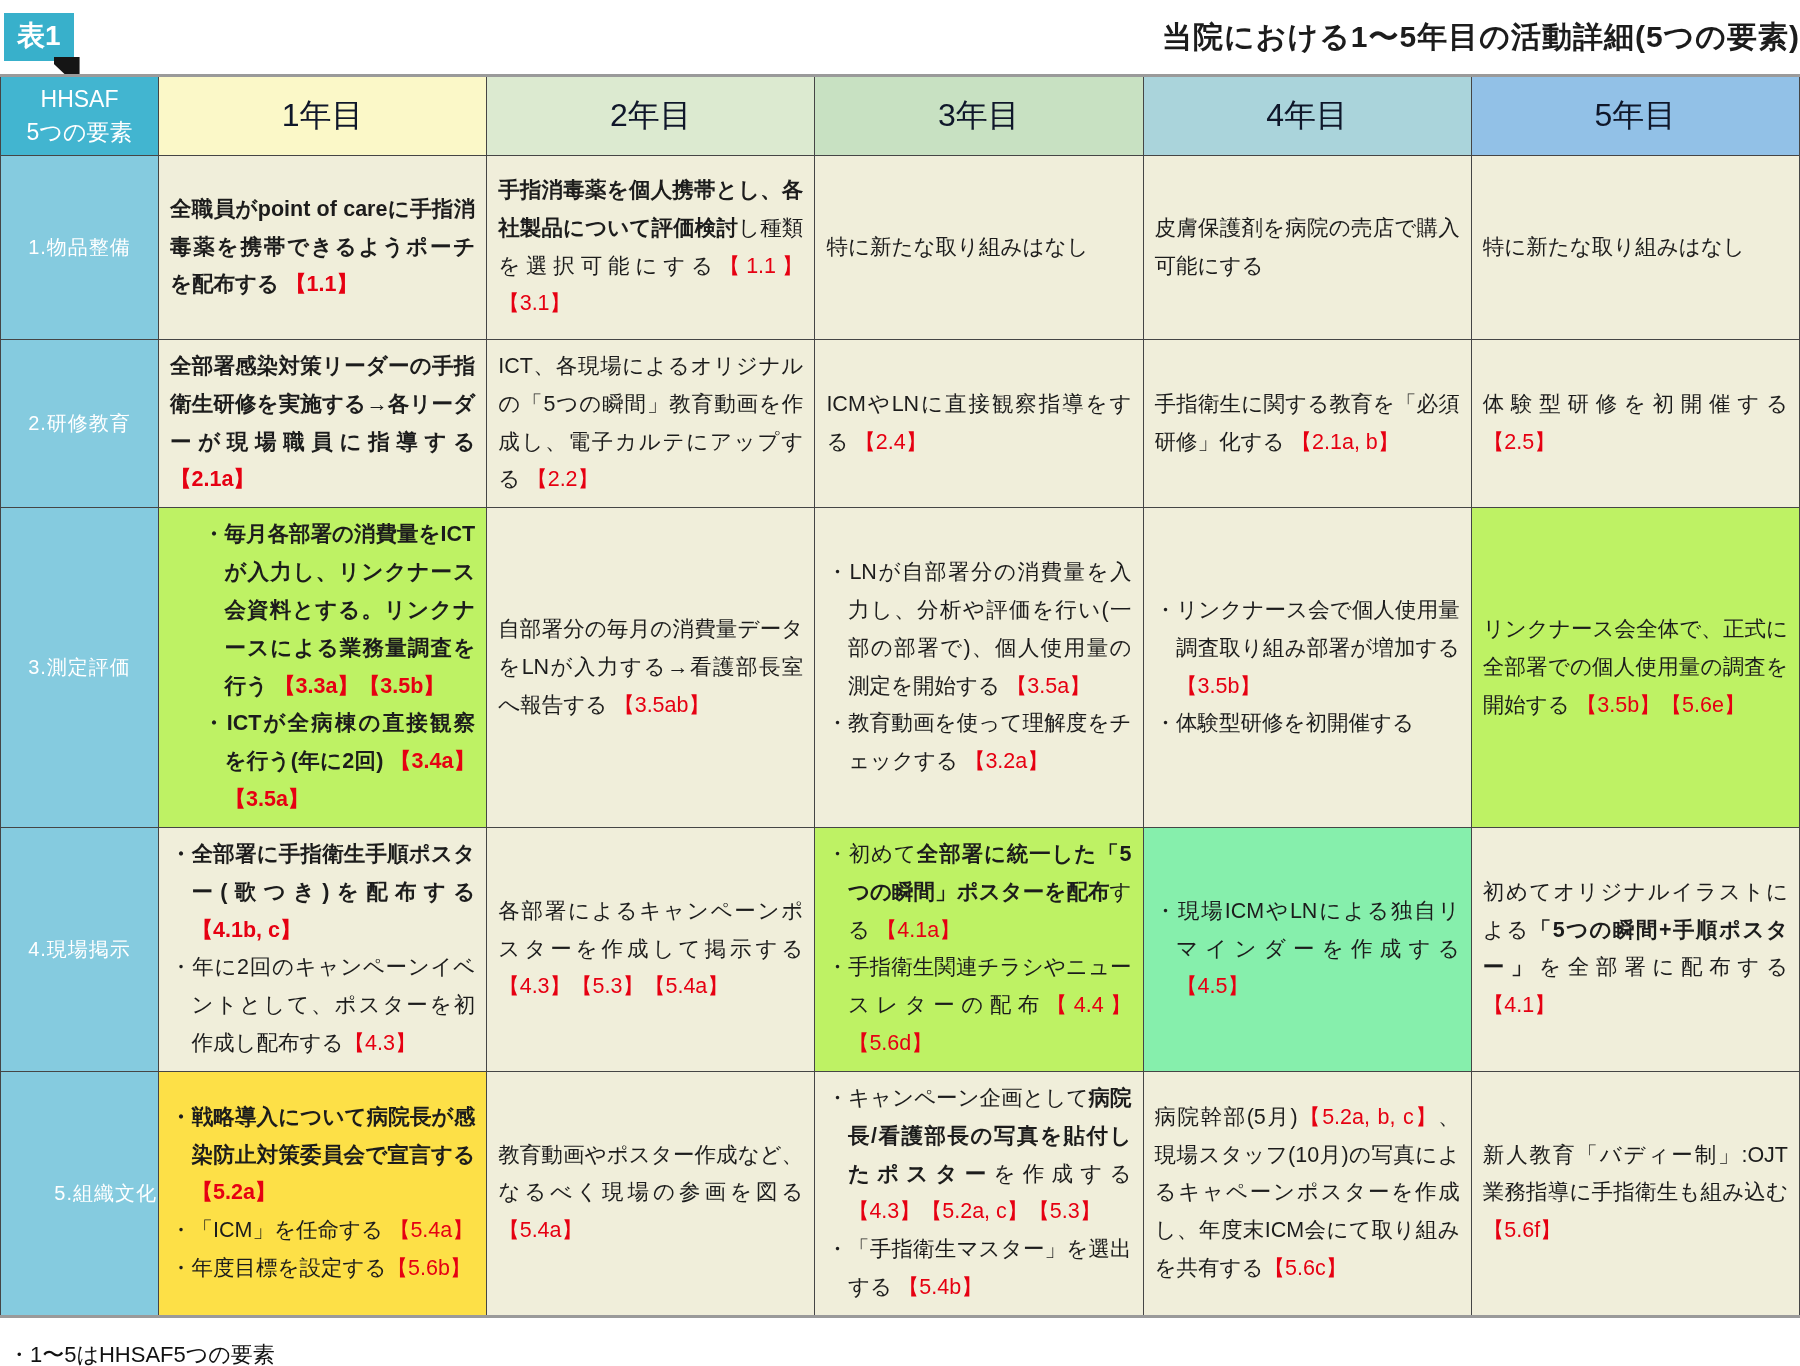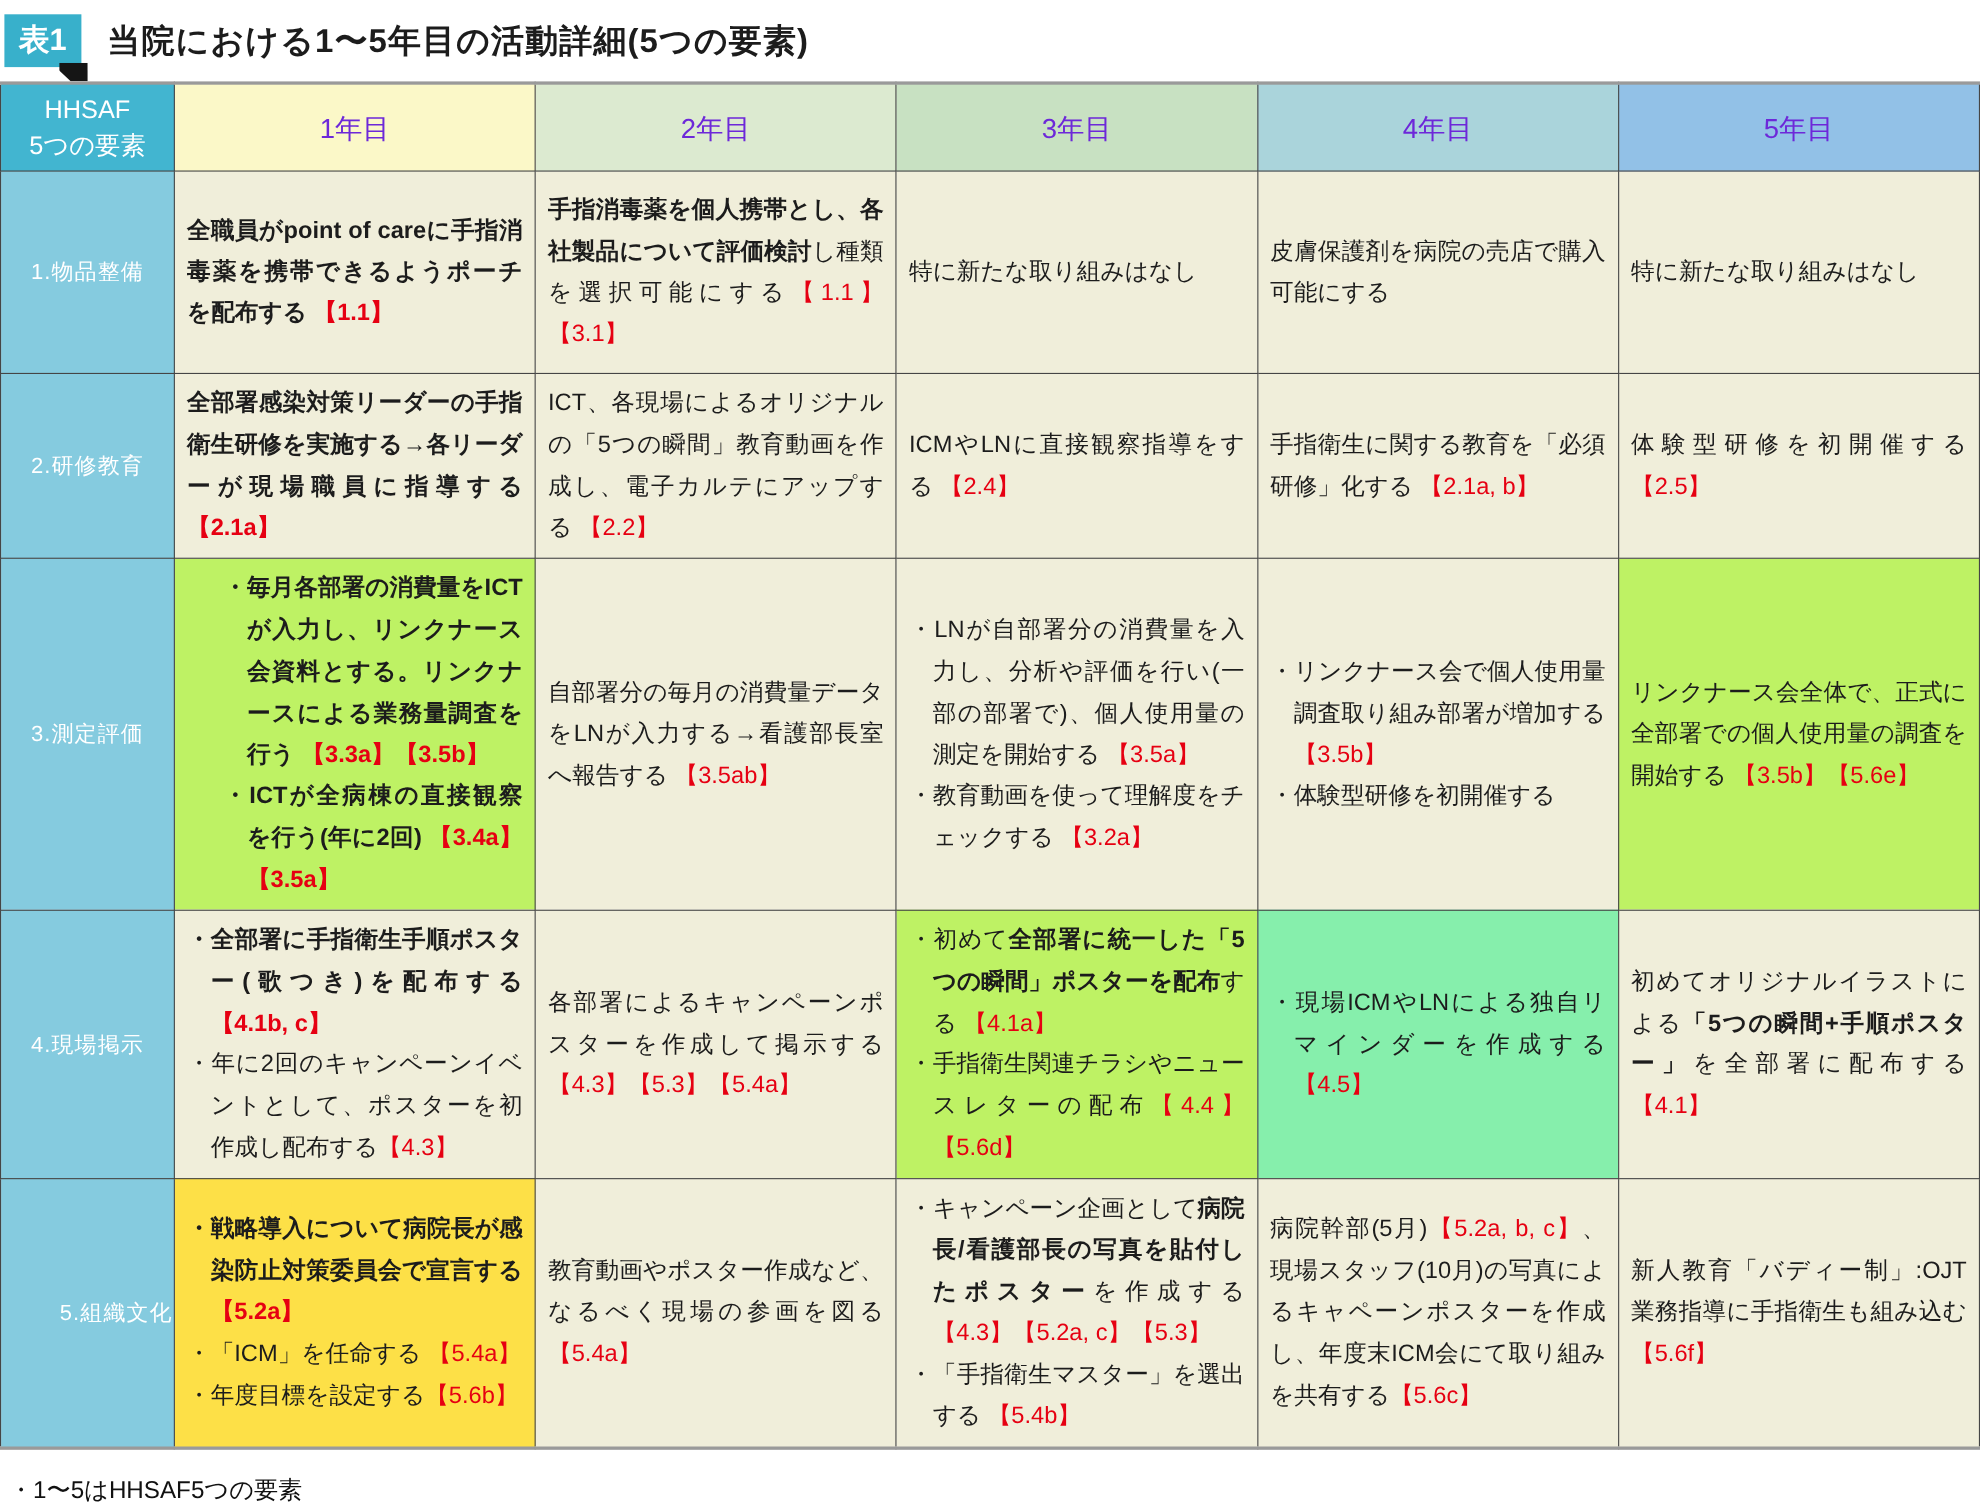--- a/index.html
+++ b/index.html
@@ -1,30 +1,30 @@
 <!DOCTYPE html>
 <html lang="ja"><head>
 <meta charset="utf-8">
 <style>
   html,body{margin:0;padding:0;background:#ffffff;}
   body{width:1800px;font-family:"Liberation Sans","DejaVu Sans",sans-serif;color:#1c1c1c;}
   .page{width:1800px;}
 
   
-  .title-row{display:flex;align-items:center;gap:24px;padding:12px 0 12px 4px;height:50px;}
+  .title-row{display:flex;align-items:center;gap:14px;padding:12px 0 12px 4px;height:50px;justify-content:space-between;}
   .badge{position:relative;background:#38b0cb;color:#fff;font-weight:bold;font-size:28px;line-height:1;padding:9px 13px 11px;}
   .badge-flag{position:absolute;right:-6px;bottom:-13px;width:26px;height:17px;background:#151515;
               clip-path:polygon(0 0,100% 0,100% 100%,42% 100%,0 40%);}
   .page-title{font-size:30px;font-weight:bold;margin:0;letter-spacing:1px;}
 
   
   table.activity{border-collapse:collapse;table-layout:fixed;width:1800px;
                  border-top:3px solid #9a9a9a;border-bottom:3px solid #9a9a9a;}
   th,td{border:1.5px solid #454545;vertical-align:middle;}
-  thead th{height:76px;font-size:25px;font-weight:normal;text-align:center;color:#6d28d9;}
+  thead th{height:76px;font-size:32px;font-weight:normal;text-align:center;color:#0f172a;}
   th.corner{color:#fff;font-size:23px;line-height:1.45;font-weight:normal;}
   th.rowhead{color:#fff;font-size:20px;font-weight:normal;text-align:center;letter-spacing:1px;}
   td.cell{padding:8px 11px;font-size:21.5px;line-height:1.76;text-align:justify;text-justify:inter-character;}
   .cell .bullet{padding-left:1em;text-indent:-1em;}
   .b{font-weight:700;}
   .r{color:#e60012;}
   .rb{color:#e60012;font-weight:700;}
   tbody tr:nth-child(1){height:184px;}
   tbody tr:nth-child(2){height:143px;}
   tbody tr:nth-child(3){height:300px;}

